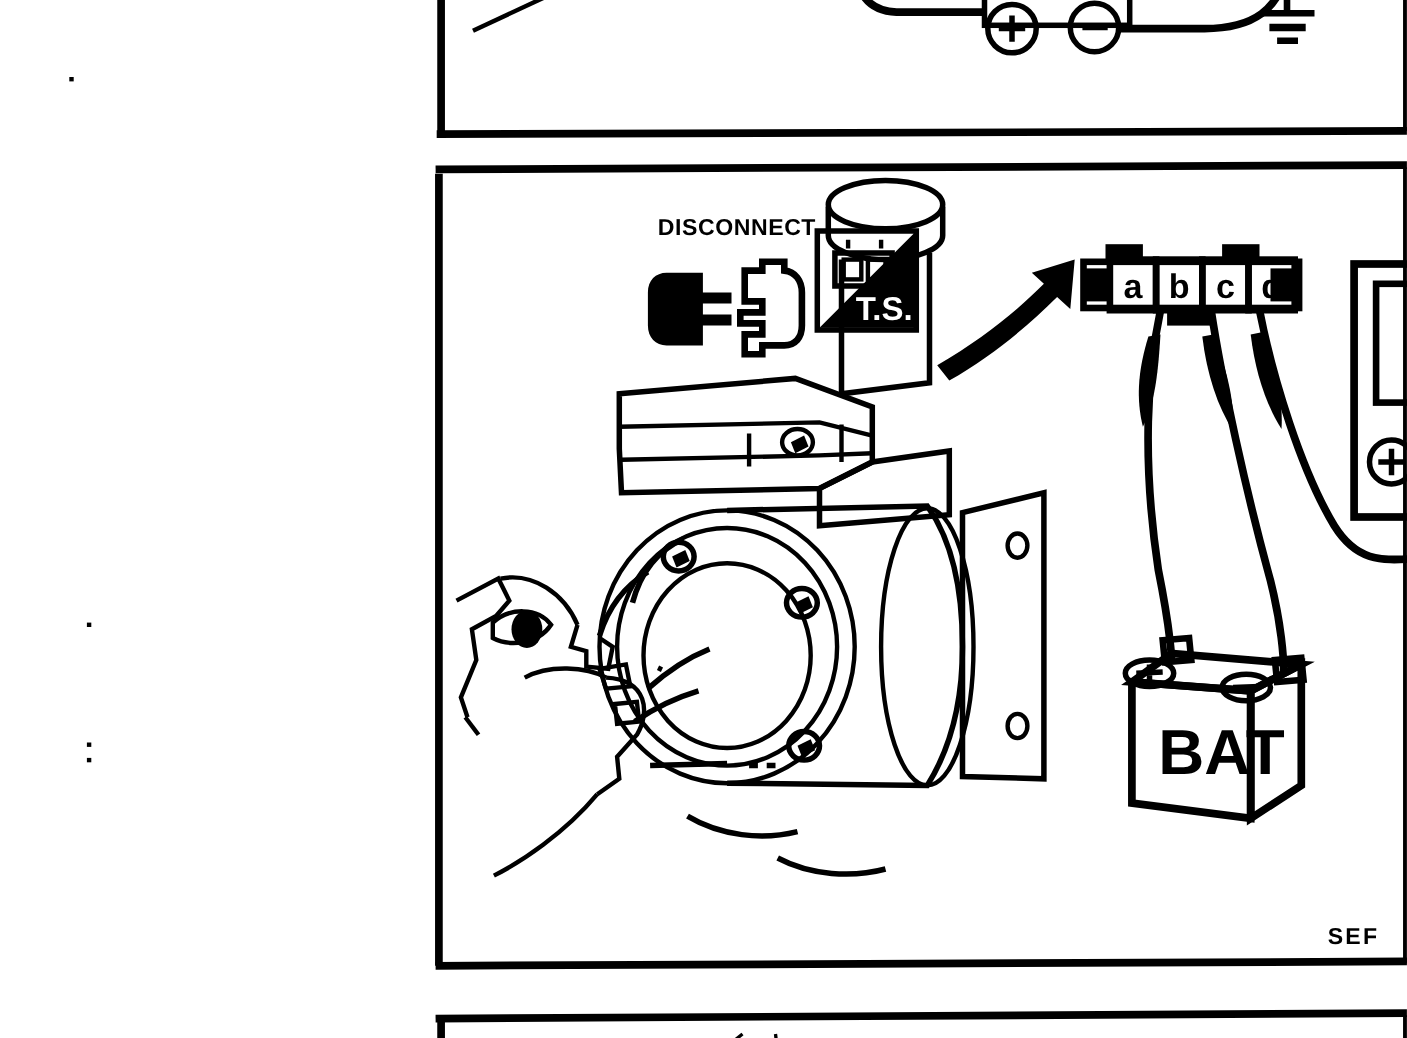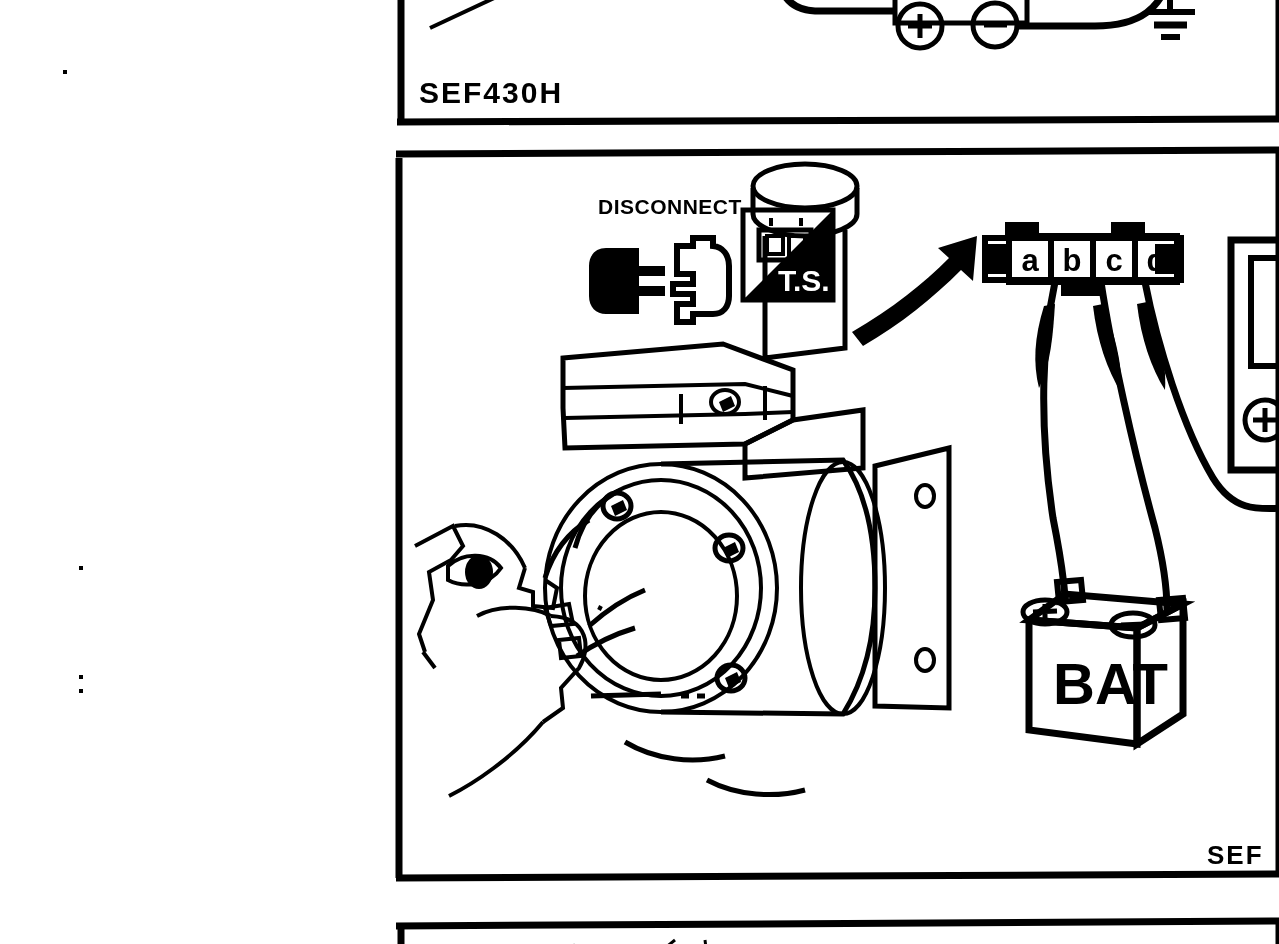--- a/index.html
+++ b/index.html
@@ -48,21 +48,20 @@
       <path class="ln" stroke-width="7" d="M622 146 L700 146 C745 146, 768 128, 775 92 L775 72"></path>
 
       <g>
         <path class="ln" d="M775 100 L775 130" stroke-width="6"></path>
         <path class="ln" d="M752 132 L800 132" stroke-width="6"></path>
         <path class="ln" d="M759 145 L792 145" stroke-width="7"></path>
         <path class="ln" d="M766 157 L785 157" stroke-width="6"></path>
       </g>
     </svg>
   </div>
-  <div class="fig-label" style="left:419px;top:76px;font-size:30px;">SEF430H</div>
 
   <div class="panel" style="left:393px;top:148px;width:892px;height:742px;">
     <svg width="892" height="742" viewBox="0 0 892 742">
 
       <g>
         <path class="ln" d="M6 10 L6 730" stroke-width="7"></path>
         <path class="ln" d="M3 6 L892 2" stroke-width="7"></path>
         <path class="ln" d="M3 730 L892 726" stroke-width="7"></path>
         <path class="ln" d="M886 4 L886 728" stroke-width="7"></path>
       </g>
@@ -228,21 +227,21 @@
         <path class="ln" stroke-width="5" d="M184 508 C204 494 222 486 242 480"></path>
         <path class="ln" stroke-width="5" d="M198 548 L268 546"></path>
         <path class="ln" stroke-width="5" d="M288 548 L296 548 M304 548 L312 548"></path>
         <path class="ln" stroke-width="5" d="M232 594 C262 612 300 616 332 608"></path>
         <path class="ln" stroke-width="5" d="M314 632 C344 648 382 650 412 642"></path>
         <path class="ln" stroke-width="4" d="M206 462 L208 458"></path>
       </g>
 
     </svg>
   </div>
-  <div class="fig-label" style="left:1207px;top:840px;font-size:26px;">SEF</div>
+  <div class="fig-label" style="left:1207px;top:840px;font-size:21px;">SEF</div>
 
   <div class="panel" style="left:393px;top:918px;width:892px;height:30px;">
     <svg width="892" height="30" viewBox="0 0 892 30">
       <g>
         <path class="ln" d="M3 8 L892 3" stroke-width="7"></path>
         <path class="ln" d="M8 8 L8 30" stroke-width="7"></path>
         <path class="ln" d="M886 5 L886 30" stroke-width="7"></path>
       </g>
       <path class="ln" stroke-width="3" d="M180 26 L181 30"></path>
       <path class="ln" stroke-width="3" d="M272 30 L282 22"></path>

